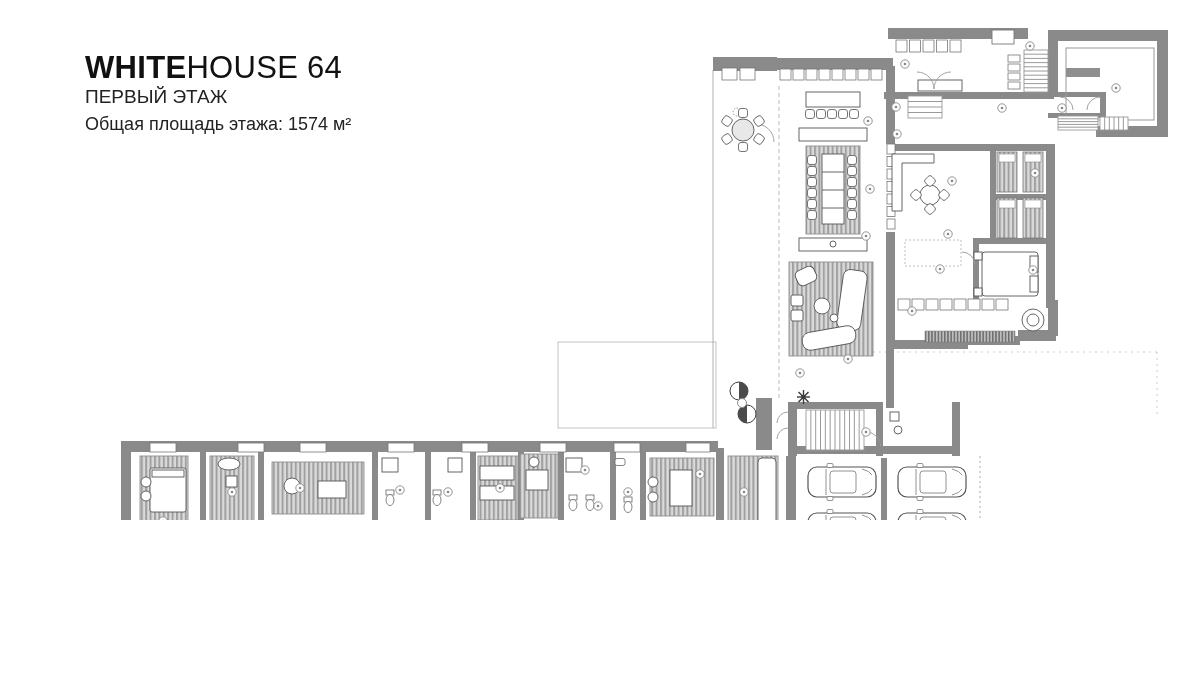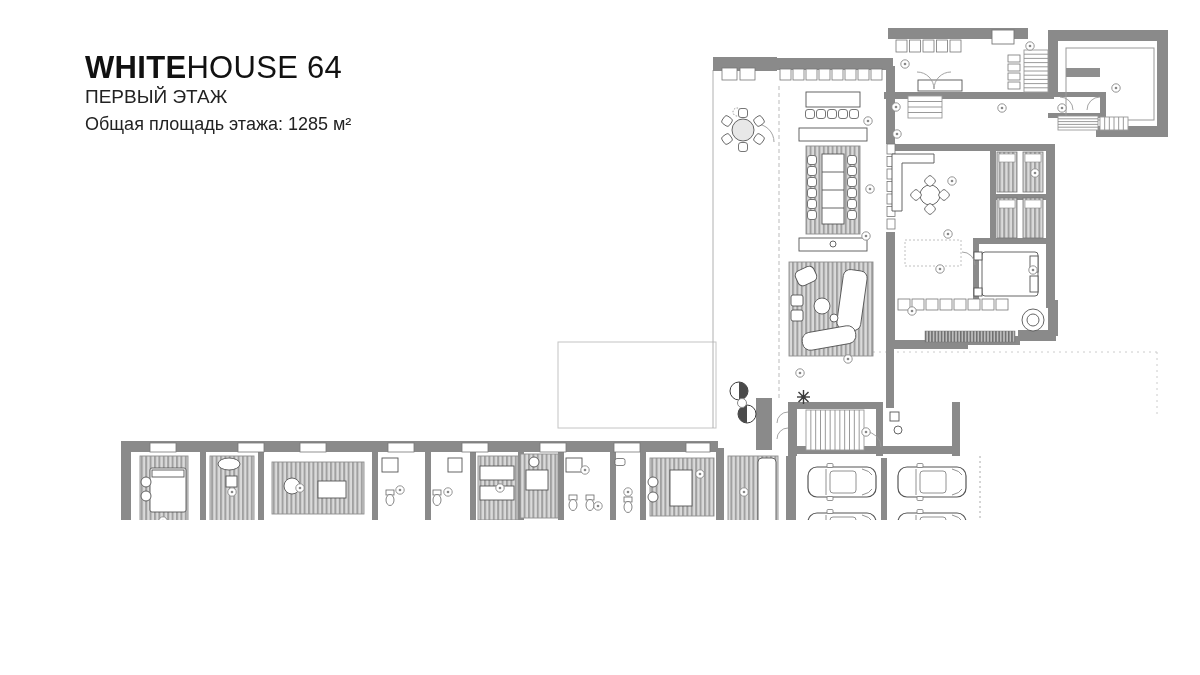--- a/index.html
+++ b/index.html
@@ -13,21 +13,21 @@
   .area{margin-top:6px;font-size:18px;color:#222;}
   svg{position:absolute;left:0;top:0;}
 </style>
 </head>
 <body>
 
 <div class="page">
   <div class="header">
     <div class="brand"><span class="b">WHITE</span><span class="l">HOUSE 64</span></div>
     <div class="floor">ПЕРВЫЙ ЭТАЖ</div>
-    <div class="area">Общая площадь этажа: 1285 м²</div>
+    <div class="area">Общая площадь этажа: 1574 м²</div>
   </div>
 
   <svg id="plan" width="1200" height="675" viewBox="0 0 1200 675">
     <defs>
       <pattern id="hv" width="4.4" height="9" patternUnits="userSpaceOnUse">
         <rect width="4.4" height="9" fill="#dadada"></rect>
           <rect width="2" height="9" fill="#a0a0a0"></rect>
       </pattern>
       <pattern id="hs" width="3.2" height="7" patternUnits="userSpaceOnUse">
         <rect width="3.2" height="7" fill="#bdbdbd"></rect>

